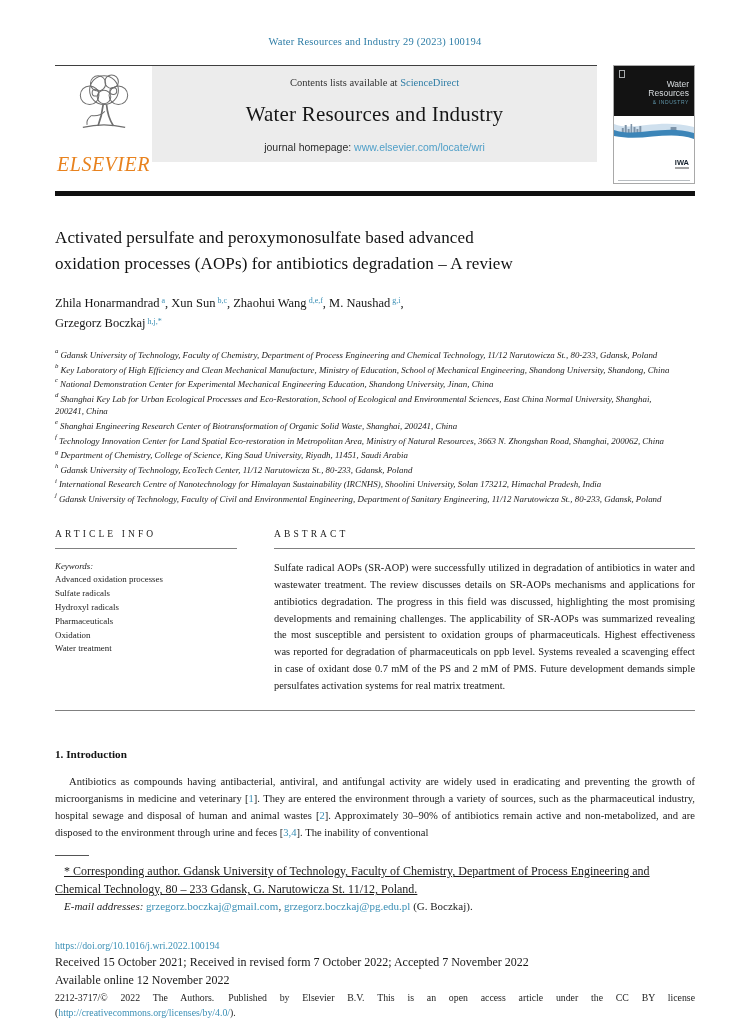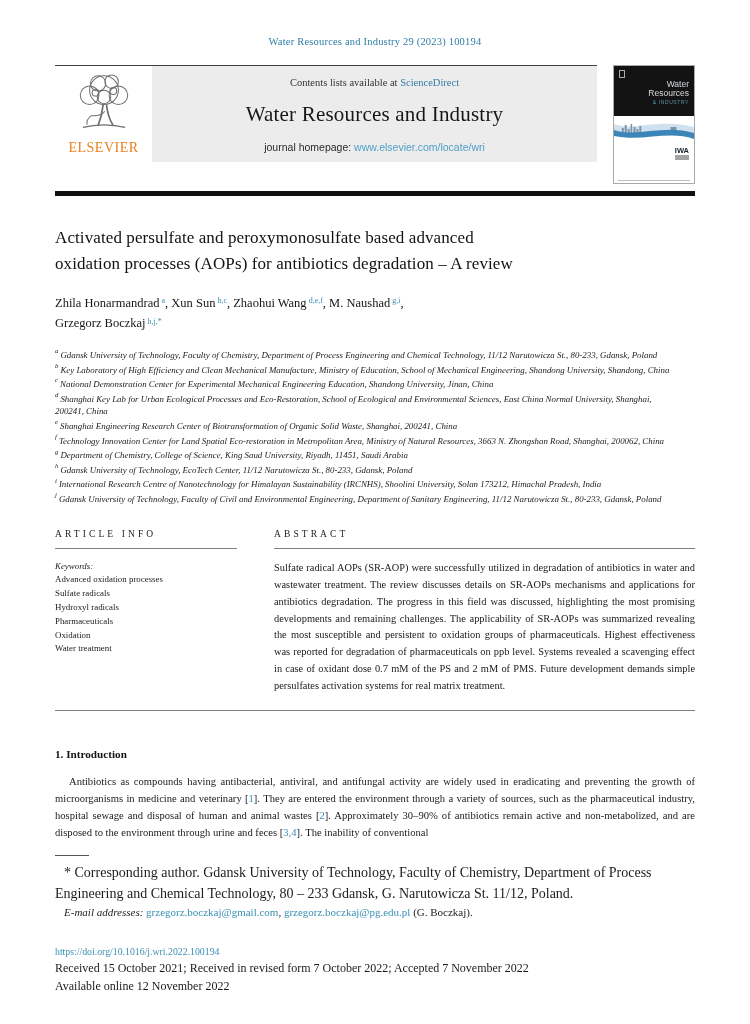--- a/index.html
+++ b/index.html
@@ -29,23 +29,24 @@
     border-top: 1.5px solid #3f3f3f;
     display: flex;
     height: 97px;
   }
   .logo-box {
     width: 97px; background: #fff;
     display: flex; flex-direction: column; align-items: center;
     padding-top: 3px;
   }
   .elsevier-text {
-    font-size: 14px; color: #e8821e;
-    letter-spacing: .5px; margin-top: 1px;
+    font-size: 20px; color: #e8821e;
+    letter-spacing: .5px; margin-top: 14px;
     font-family: "Liberation Serif", serif;
+    font-style: italic;
   }
   .header-center {
     flex: 1; background: #ececec;
     display: flex; flex-direction: column; justify-content: space-between;
     text-align: center;
     padding: 11px 6px 9px 6px;
   }
   .contents-line { font-size: 10.5px; color: #333; }
   .sd-link { color: #2e7da6; cursor: pointer; text-decoration: none; }
   .header-journal-title { font-size: 21px; color: #161616; letter-spacing: .2px; }
@@ -63,24 +64,24 @@
     position: absolute; top: 4px; left: 5px;
     width: 6px; height: 8px; border: 1px solid #cfd3d6; opacity: .8;
   }
   .cover-title { position: absolute; right: 5px; top: 14px; text-align: right; font-family: "Liberation Sans", sans-serif; }
   .cover-title .ct1 { color: #d8dde0; font-size: 8.5px; line-height: 9px; }
   .cover-title .ct2 { color: #5f96aa; font-size: 5px; letter-spacing: .6px; margin-top: 1px; }
   .cover-wave { height: 28px; }
   .cover-wave svg { display: block; width: 100%; height: 100%; }
   .cover-white { flex: 1; background: #fff; position: relative; }
   .iwa-logo {
-    position: absolute; right: 5px; top: 2px;
+    position: absolute; right: 5px; top: 14px;
     font-family: "Liberation Sans", sans-serif; font-weight: bold;
     font-size: 7.5px; color: #16222e;
-    border-bottom: 5px solid #a3a3a3; padding-bottom: 0px;
+    border-bottom: 2px solid #a3a3a3; padding-bottom: 0px;
   }
   .cover-caption-line { position: absolute; bottom: 2px; left: 4px; right: 4px; height: 1px; background: #b9bec2; }
 
   .black-bar { margin-top: 7px; height: 5px; background: #101010; }
 
   
   .article-title {
     margin-top: 29px;
     font-size: 17px; font-weight: normal;
     line-height: 1.55; color: #111;
@@ -121,21 +122,21 @@
   .intro-heading { margin-top: 37px; font-size: 11.2px; font-weight: bold; color: #141414; }
   .intro-para {
     margin-top: 14px;
     font-size: 10.6px; line-height: 1.58;
     text-align: justify; text-indent: 14px; color: #1a1a1a;
   }
 
   
   .footnote { margin-top: 14px; }
   .fn-rule { width: 34px; border-top: 1px solid #555; margin-bottom: 6px; }
-  .fn-corresponding { font-size: 14px; line-height: 1.5; text-indent: 9px; }
+  .fn-corresponding { font-size: 12px; line-height: 1.5; text-indent: 9px; text-decoration: underline; }
   .fn-email { font-size: 11px; line-height: 1.5; text-indent: 9px; }
   .fn-email .em-label { font-style: italic; }
   .fn-link { color: #3a8fb5; cursor: pointer; text-decoration: none; }
 
   
   .footer-block { margin-top: 20px; }
   .doi-link { font-size: 9.8px; color: #3a8fb5; cursor: pointer; display: inline-block; }
   .footer-line { font-size: 12px; line-height: 1.55; color: #1a1a1a; }
   .copyright { font-size: 9.8px; line-height: 1.55; text-align: justify; }
   .copyright .gap { display: inline-block; width: 14px; }
@@ -257,15 +258,16 @@
   <div class="footnote">
     <div class="fn-rule"></div>
     <div class="fn-corresponding">* Corresponding author. Gdansk University of Technology, Faculty of Chemistry, Department of Process Engineering and Chemical Technology, 80 – 233 Gdansk, G. Narutowicza St. 11/12, Poland.</div>
     <div class="fn-email"><span class="em-label">E-mail addresses: </span><a class="fn-link">grzegorz.boczkaj@gmail.com</a><span>, </span><a class="fn-link">grzegorz.boczkaj@pg.edu.pl</a><span> (G. Boczkaj).</span></div>
   </div>
 
   <div class="footer-block">
     <a class="doi-link">https://doi.org/10.1016/j.wri.2022.100194</a>
     <div class="footer-line">Received 15 October 2021; Received in revised form 7 October 2022; Accepted 7 November 2022</div>
     <div class="footer-line">Available online 12 November 2022</div>
+    <div class="copyright"><span>2212-3717/© 2022 The Authors.</span><span class="gap"></span><span>Published by Elsevier B.V. This is an open access article under the CC BY license </span><span class="nowrap"><span>(</span><a class="fn-link">http://creativecommons.org/licenses/by/4.0/</a><span>).</span></span></div>
   </div>
 
 </div>
 
 </body></html>

